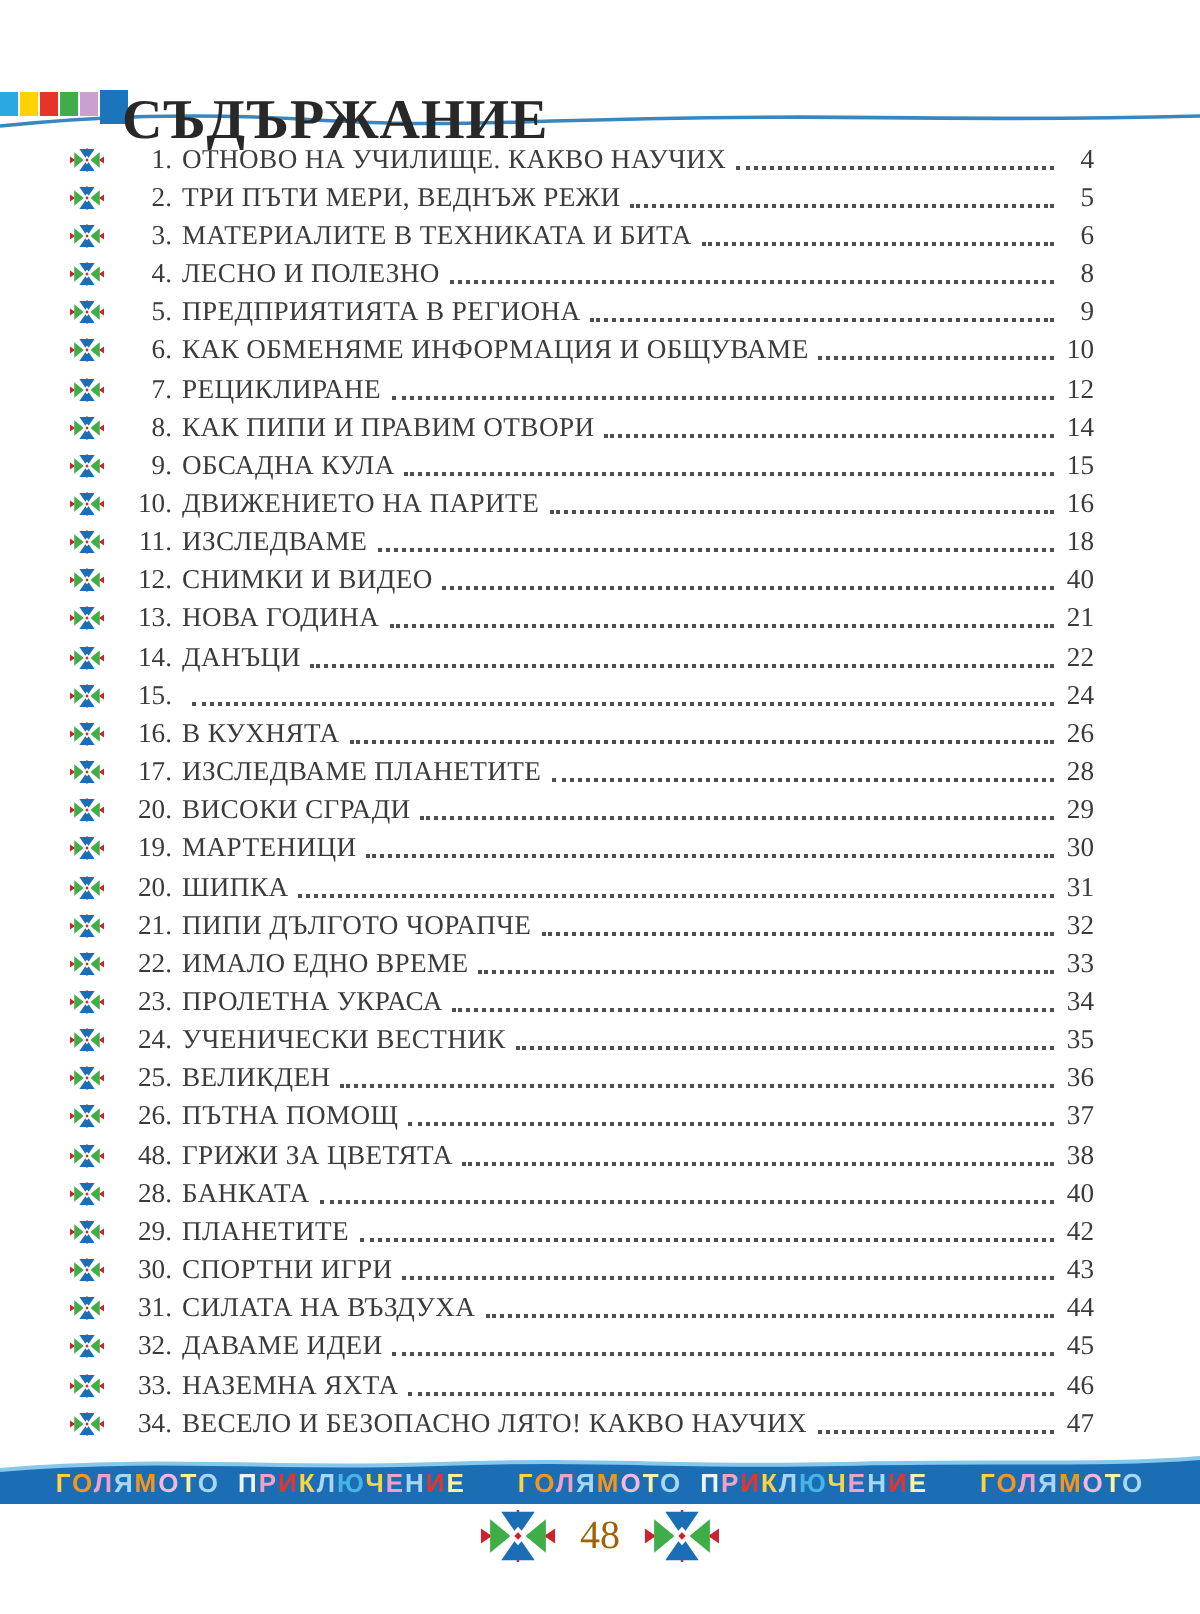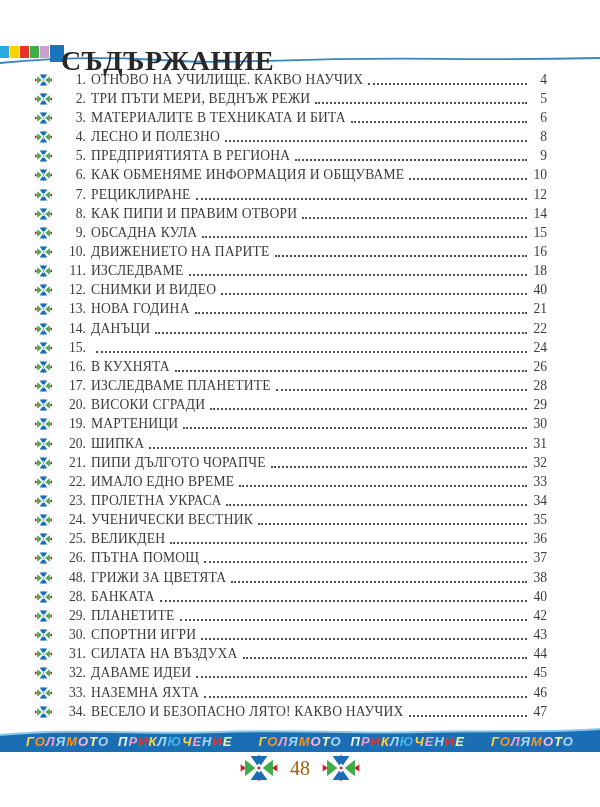--- a/index.html
+++ b/index.html
@@ -41,21 +41,21 @@
     min-width:10px;
   }
   .pg { flex:none; margin-left:2px; min-width:16px; text-align:right; }
 
   
   .footer-band { position:absolute; left:0; top:726px; width:600px; height:26px; }
   .band-svg { position:absolute; left:0; top:0; width:600px; height:26px; }
   .band-text {
     position:absolute; left:0; right:0; top:8px; text-align:center;
     font-family:"Liberation Sans","DejaVu Sans",sans-serif;
-    font-style:italic; font-weight:bold; font-size:13px;
+    font-weight:bold; font-size:13px;
     letter-spacing:1px; white-space:nowrap;
   }
   .band-word { display:inline-block; }
 
   
   .pagefoot {
     position:absolute; left:0; top:755px; width:600px;
     display:flex; justify-content:center; align-items:center; gap:12px;
   }
   .ornament { width:38px; height:26px; }

